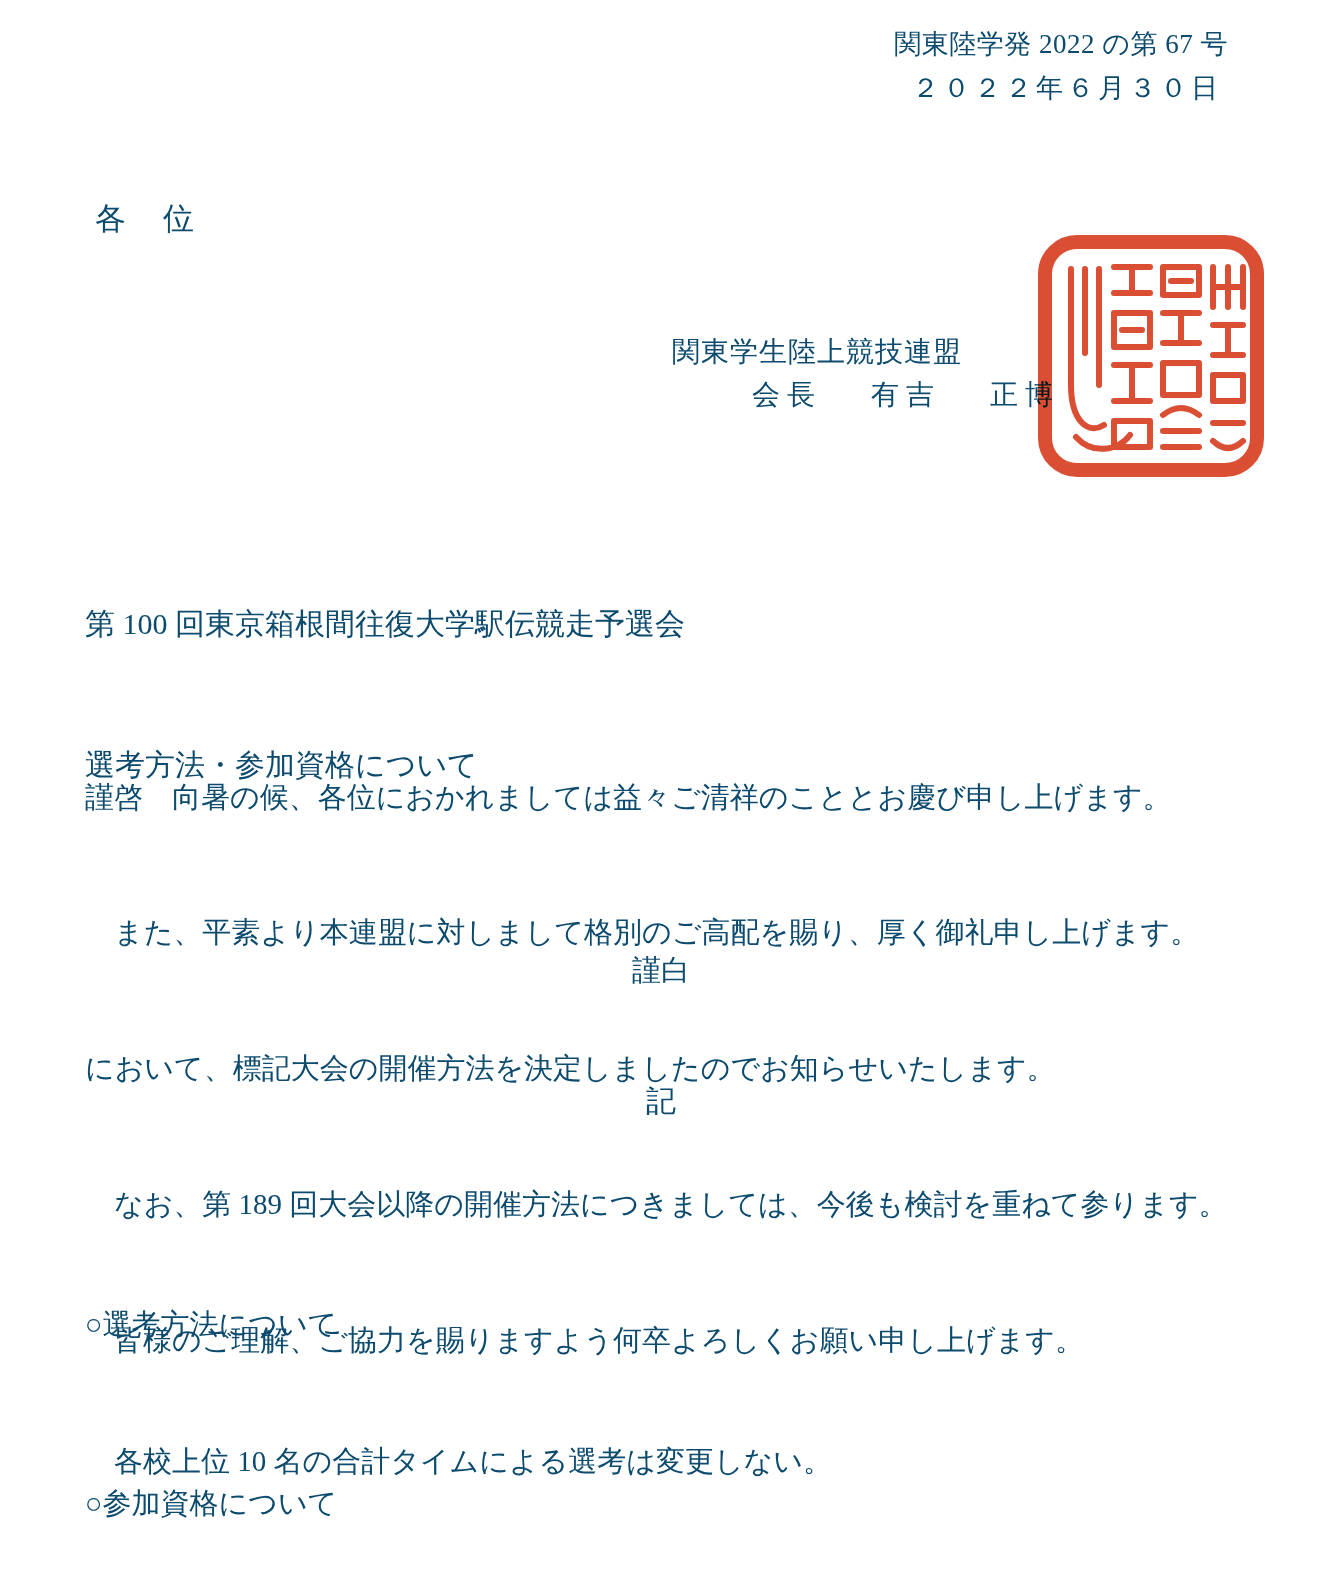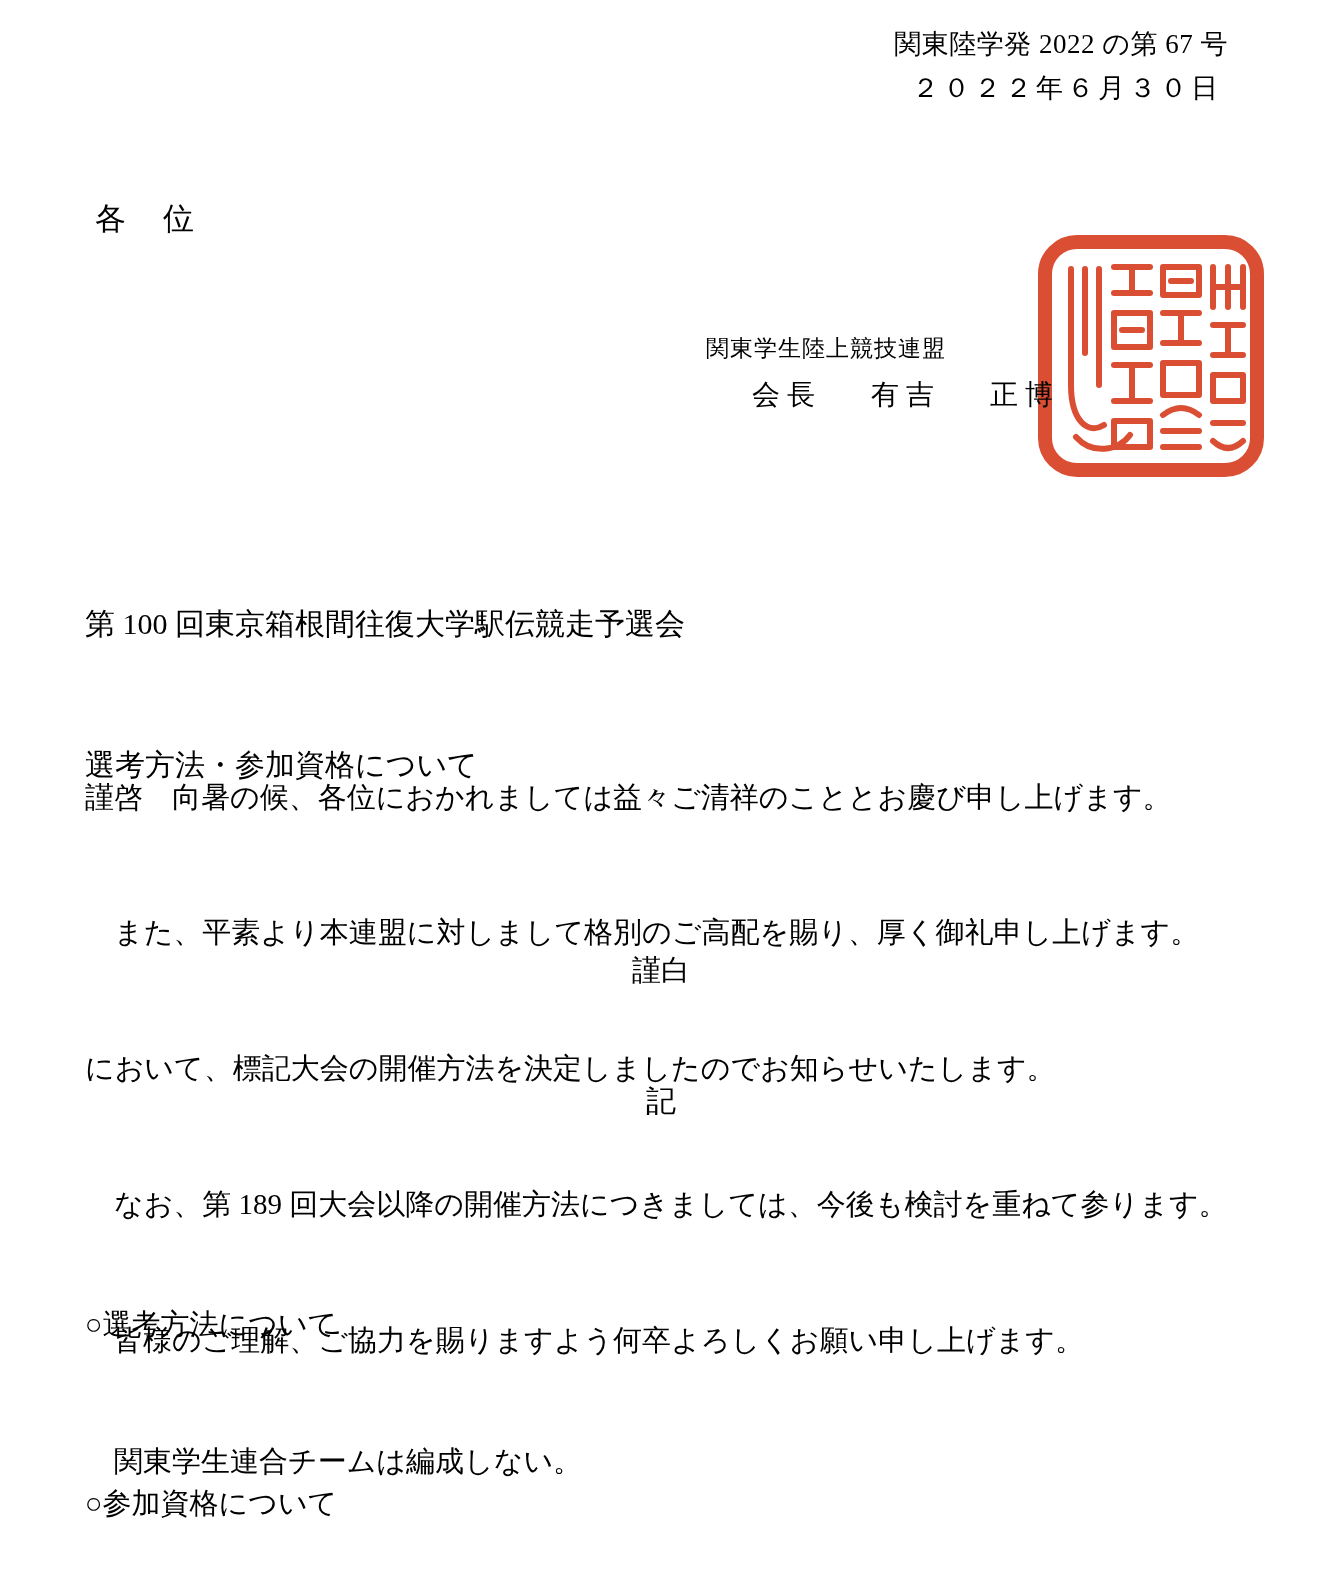--- a/index.html
+++ b/index.html
@@ -8,39 +8,39 @@
     width:1340px;height:1581px;
     background:#ffffff;
     color:#1c1c1c;
     font-family:"Liberation Serif","DejaVu Serif",serif;
     overflow:hidden;
   }
   .abs{position:absolute;white-space:pre;}
   .doc-number{top:26px;right:112px;font-size:27px;letter-spacing:0.5px;}
   .issue-date{top:70px;right:118px;font-size:27px;letter-spacing:4px;}
   .addressee{top:198px;left:95px;font-size:31px;letter-spacing:3px;}
-  .sender-org{top:333px;left:706px;font-size:23px;letter-spacing:1px;font-family:Liberation Mono, monospace;}
+  .sender-org{top:333px;left:672px;font-size:28px;letter-spacing:1px;font-family:Liberation Mono, monospace;}
   .sender-name{top:376px;left:752px;font-size:28px;}
   .doc-title{top:506px;left:85px;width:1152px;text-align:left;font-size:30px;line-height:47px;}
   .body-block{top:684px;left:85px;width:1165px;font-size:29px;line-height:45.3px;}
   .closing{top:951px;left:85px;width:1152px;text-align:center;font-size:29px;}
   .ki-marker{top:1081px;left:85px;width:1152px;text-align:center;font-size:30px;}
   .section-1{top:1211px;left:85px;width:1165px;font-size:29px;line-height:45.6px;}
   .section-2{top:1388px;left:85px;width:1165px;font-size:29px;line-height:46px;}
   .section-2 .sec-heading{margin-bottom:5px;}
   .seal{
     position:absolute;left:1036px;top:233px;width:230px;height:246px;
     mix-blend-mode:multiply;opacity:0.96;
   }
   .seal svg{display:block;width:100%;height:100%;}
 </style>
 </head>
 <body>
 
-<div class="page" style="color: #000000;">
+<div class="page" style="color: #0c4a6e;">
 
   <div class="abs doc-number">関東陸学発 2022 の第 67 号</div>
   <div class="abs issue-date">２０２２年６月３０日</div>
 
   <div class="abs addressee">各　位</div>
 
   <div class="abs sender-org">関東学生陸上競技連盟</div>
   <div class="abs sender-name">会 長　　有 吉　　正 博</div>
 
   <div class="seal">
@@ -100,20 +100,21 @@
     <div>　なお、第 189 回大会以降の開催方法につきましては、今後も検討を重ねて参ります。</div>
     <div>　皆様のご理解、ご協力を賜りますよう何卒よろしくお願い申し上げます。</div>
   </div>
 
   <div class="abs closing">謹白</div>
 
   <div class="abs ki-marker">記</div>
 
   <div class="abs section-1">
     <div class="sec-heading">○選考方法について</div>
+    <div>　各校上位 10 名の合計タイムによる選考は変更しない。</div>
     <div>　関東学生連合チームは編成しない。</div>
   </div>
 
   <div class="abs section-2">
     <div class="sec-heading">○参加資格について</div>
     
     
   </div>
 
 </div>

